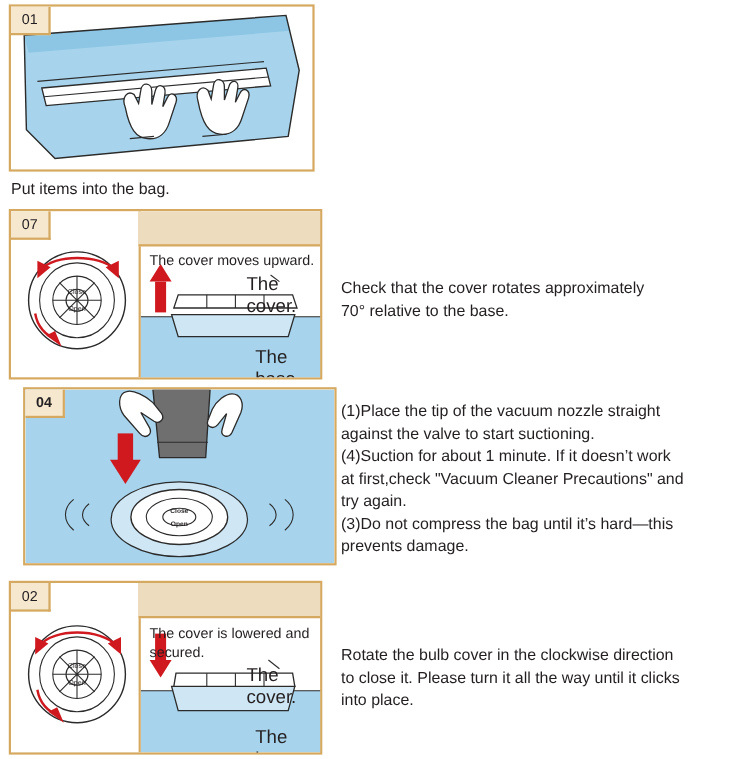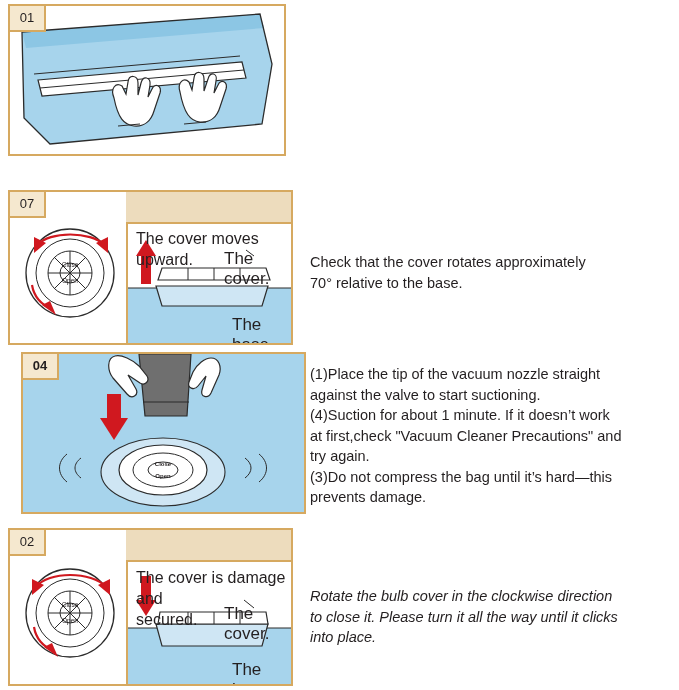--- a/index.html
+++ b/index.html
@@ -75,21 +75,21 @@
     z-index: 4;
   }
   .state-title {
     position: absolute;
     font-size: 20px;
     color: #3a3027;
     line-height: 30px;
   }
   .inner-note {
     position: absolute;
-    font-size: 16px;
+    font-size: 13px;
     color: #231f20;
     line-height: 1.3;
     white-space: pre-line;
   }
   .sub-label {
     position: absolute;
     font-size: 17px;
     color: #231f20;
   }
   .divider-v {
@@ -122,20 +122,21 @@
         <path class="thin" d="M108 120 l22 -2"></path>
       </g>
 
       <g>
         <path class="hand" d="M170 86 c-3 -10 4 -15 9 -10 l3 8 2 -12 c1 -8 10 -7 10 1 l0 12 4 -12 c2 -8 10 -6 8 2 l-2 12 4 -8 c3 -7 10 -3 8 4 l-6 18 c-3 10 -10 16 -20 15 c-10 -1 -16 -9 -20 -30 z"></path>
         <path class="thin" d="M174 118 l22 -2"></path>
       </g>
     </svg>
     <div class="step-badge">01</div>
   </div>
+  <div class="caption" style="left:10px; top:162px; width:280px;">Put items into the bag.</div>
 
 
   <div class="panel" style="left:8px; top:190px; width:285px; height:155px;">
     <div class="state-header" style="left:116px; width:167px;"></div>
     <div class="state-title" style="left:140px; top:1px;">Open State</div>
     <div class="divider-v" style="left:116px;"></div>
 
     <svg width="112" height="150" viewBox="0 0 112 150" style="position:absolute;left:2px;top:1px;">
       <circle cx="58" cy="80" r="44" fill="#ffffff" stroke="#2b2b2b" stroke-width="1.3"></circle>
       <circle cx="58" cy="80" r="34" fill="#ffffff" stroke="#2b2b2b" stroke-width="1"></circle>
@@ -245,23 +246,23 @@
       <path class="thin" d="M0 62 L165 62"></path>
       <path d="M28 58 L140 58 L134 80 L34 80 Z" fill="#cfe6f4" stroke="#2b2b2b" stroke-width="1.2"></path>
       <path d="M32 46 L138 46 L140 58 L30 58 Z" fill="#ffffff" stroke="#2b2b2b" stroke-width="1.2"></path>
       <path class="thin" d="M60 46 L60 58 M86 46 L86 58 M112 46 L112 58"></path>
       <g>
         <rect class="redarrow" x="13" y="10" width="10" height="26"></rect>
         <path class="redarrow" d="M18 50 L28 34 L8 34 Z"></path>
       </g>
       <path class="thin" d="M116 34 L126 42"></path>
     </svg>
-    <div class="inner-note" style="left:126px; top:38px; width:150px;">The cover is damage and
+    <div class="inner-note" style="left:126px; top:38px; width:150px;">The cover is lowered and
 secured.</div>
     <div class="sub-label" style="left:214px; top:74px;">The cover.</div>
     <div class="sub-label" style="left:222px; top:130px;">The base.</div>
     <div class="step-badge">02</div>
   </div>
-  <div class="caption" style="left:310px; top:586px; width:368px;font-style:italic;">Rotate the bulb cover in the clockwise direction
+  <div class="caption" style="left:310px; top:586px; width:368px;">Rotate the bulb cover in the clockwise direction
 to close it. Please turn it all the way until it clicks
 into place.</div>
 
 </div>
 
 </body></html>

